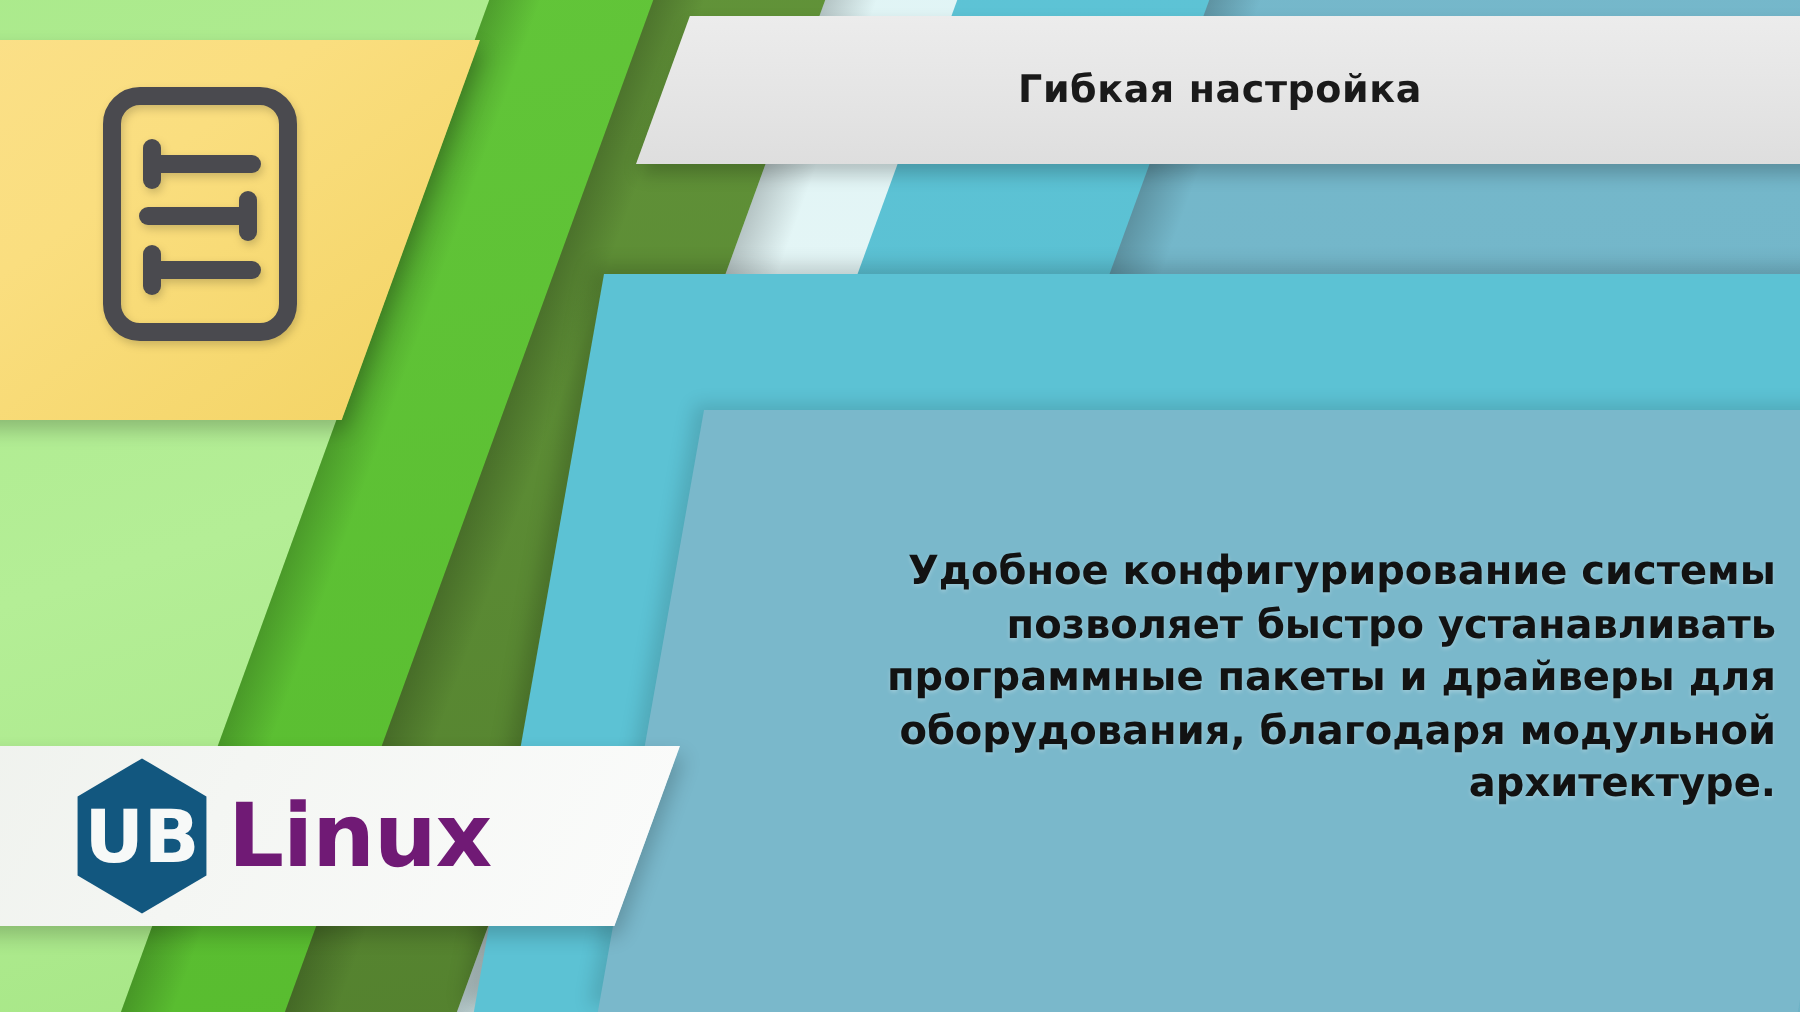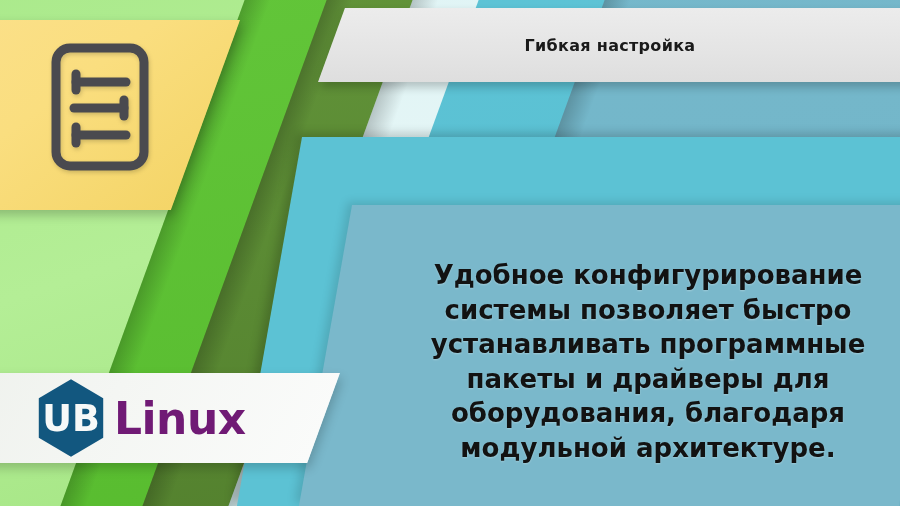--- a/index.html
+++ b/index.html
@@ -56,44 +56,44 @@
   
   #title-bar{
     position:absolute;left:318px;top:8px;width:600px;height:74px;
     background:linear-gradient(180deg,#ececec 0%,#e4e4e4 60%,#dedede 100%);
     transform:skewX(-20deg);transform-origin:bottom left;
     box-shadow:3px 5px 9px rgba(0,0,0,.22);
   }
   #title-text{
     position:absolute;left:330px;top:8px;width:560px;height:74px;
     display:flex;align-items:center;justify-content:center;
-    color:#1a1a1a;font-size:16px;font-weight:bold;letter-spacing:.3px;
+    color:#1a1a1a;font-size:19px;font-weight:bold;letter-spacing:.3px;
     font-family:"DejaVu Sans",sans-serif;
   }
 
   
   #icon-card{
     position:absolute;left:-60px;top:20px;width:300px;height:190px;
     background:linear-gradient(135deg,#fbe08a 0%,#fade7f 45%,#f4d568 100%);
     transform:skewX(-20deg);transform-origin:top left;
     box-shadow:4px 5px 10px rgba(0,0,0,.22);
   }
   #settings-icon{
     position:absolute;left:50px;top:42px;width:100px;height:130px;
     color:#4a4a4f;
     filter:drop-shadow(1px 2px 2px rgba(0,0,0,.18));
   }
   #settings-icon svg{width:100%;height:100%;display:block;}
 
   
   #body-text{
-    position:absolute;left:408px;top:258px;width:480px;
-    text-align:center;
+    position:absolute;left:408px;top:272px;width:480px;
+    text-align:right;
     color:#121212;
-    font-size:26px;line-height:1.33;font-weight:bold;
+    font-size:20px;line-height:1.33;font-weight:bold;
     font-family:"DejaVu Sans",sans-serif;
     text-shadow:0 1px 2px rgba(255,255,255,.28);
   }
 
   
   #logo-bar{
     position:absolute;left:-60px;top:373px;width:400px;height:90px;
     background:linear-gradient(100deg,#eef1ec 0%,#f4f6f3 45%,#fafbfa 100%);
     transform:skewX(-20deg);transform-origin:top left;
     box-shadow:4px 5px 10px rgba(0,0,0,.20);

